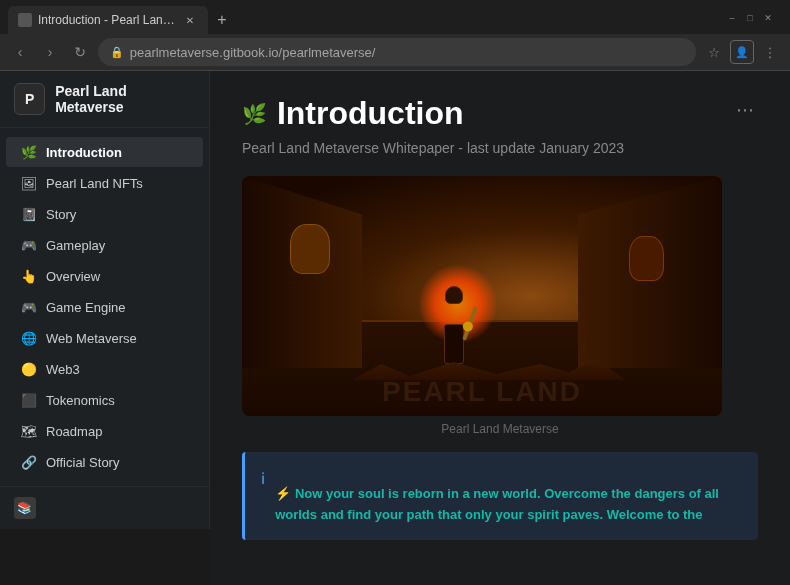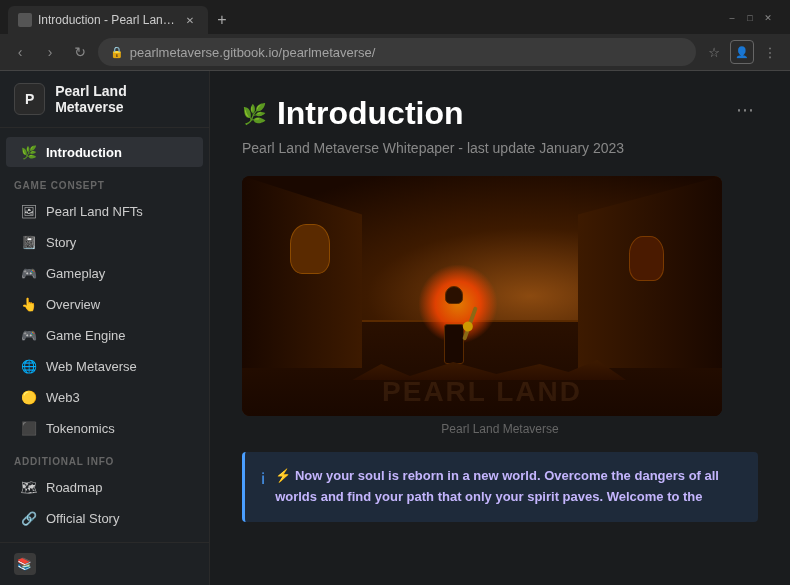--- a/index.html
+++ b/index.html
@@ -462,22 +462,23 @@
       gap: 10px;
     }
     .info-icon {
       font-size: 16px;
       margin-top: 1px;
       flex-shrink: 0;
       color: #4a9eff;
     }
     .info-text {
       font-size: 13px;
-      color: #c4b5fd;
+      color: #14b8a6;
       line-height: 1.6;
+      margin-top: 18px;
     }
     .info-text strong {
       font-weight: 700;
     }
 
     
     .sidebar-outer {
       position: relative;
       width: 210px;
       min-width: 210px;
@@ -524,21 +525,20 @@
         <div class="sidebar-logo">P</div>
         <span class="sidebar-brand">Pearl Land Metaverse</span>
       </div>
       <div class="sidebar-scroll">
 
         <div class="sidebar-item active">
           <span class="sidebar-item-icon">🌿</span>
           <span>Introduction</span>
         </div>
 
-        <div class="sidebar-section-label">GAME CONSEPT</div>
 
         <div class="sidebar-item">
           <span class="sidebar-item-icon">🖼</span>
           <span>Pearl Land NFTs</span>
         </div>
         <div class="sidebar-item">
           <span class="sidebar-item-icon">📓</span>
           <span>Story</span>
         </div>
         <div class="sidebar-item">
@@ -561,21 +561,20 @@
         </div>
         <div class="sidebar-item">
           <span class="sidebar-item-icon">🟡</span>
           <span>Web3</span>
         </div>
         <div class="sidebar-item">
           <span class="sidebar-item-icon">⬛</span>
           <span>Tokenomics</span>
         </div>
 
-        <div class="sidebar-section-label">ADDITIONAL INFO</div>
 
         <div class="sidebar-item">
           <span class="sidebar-item-icon">🗺</span>
           <span>Roadmap</span>
         </div>
         <div class="sidebar-item">
           <span class="sidebar-item-icon">🔗</span>
           <span>Official Story</span>
         </div>
 

